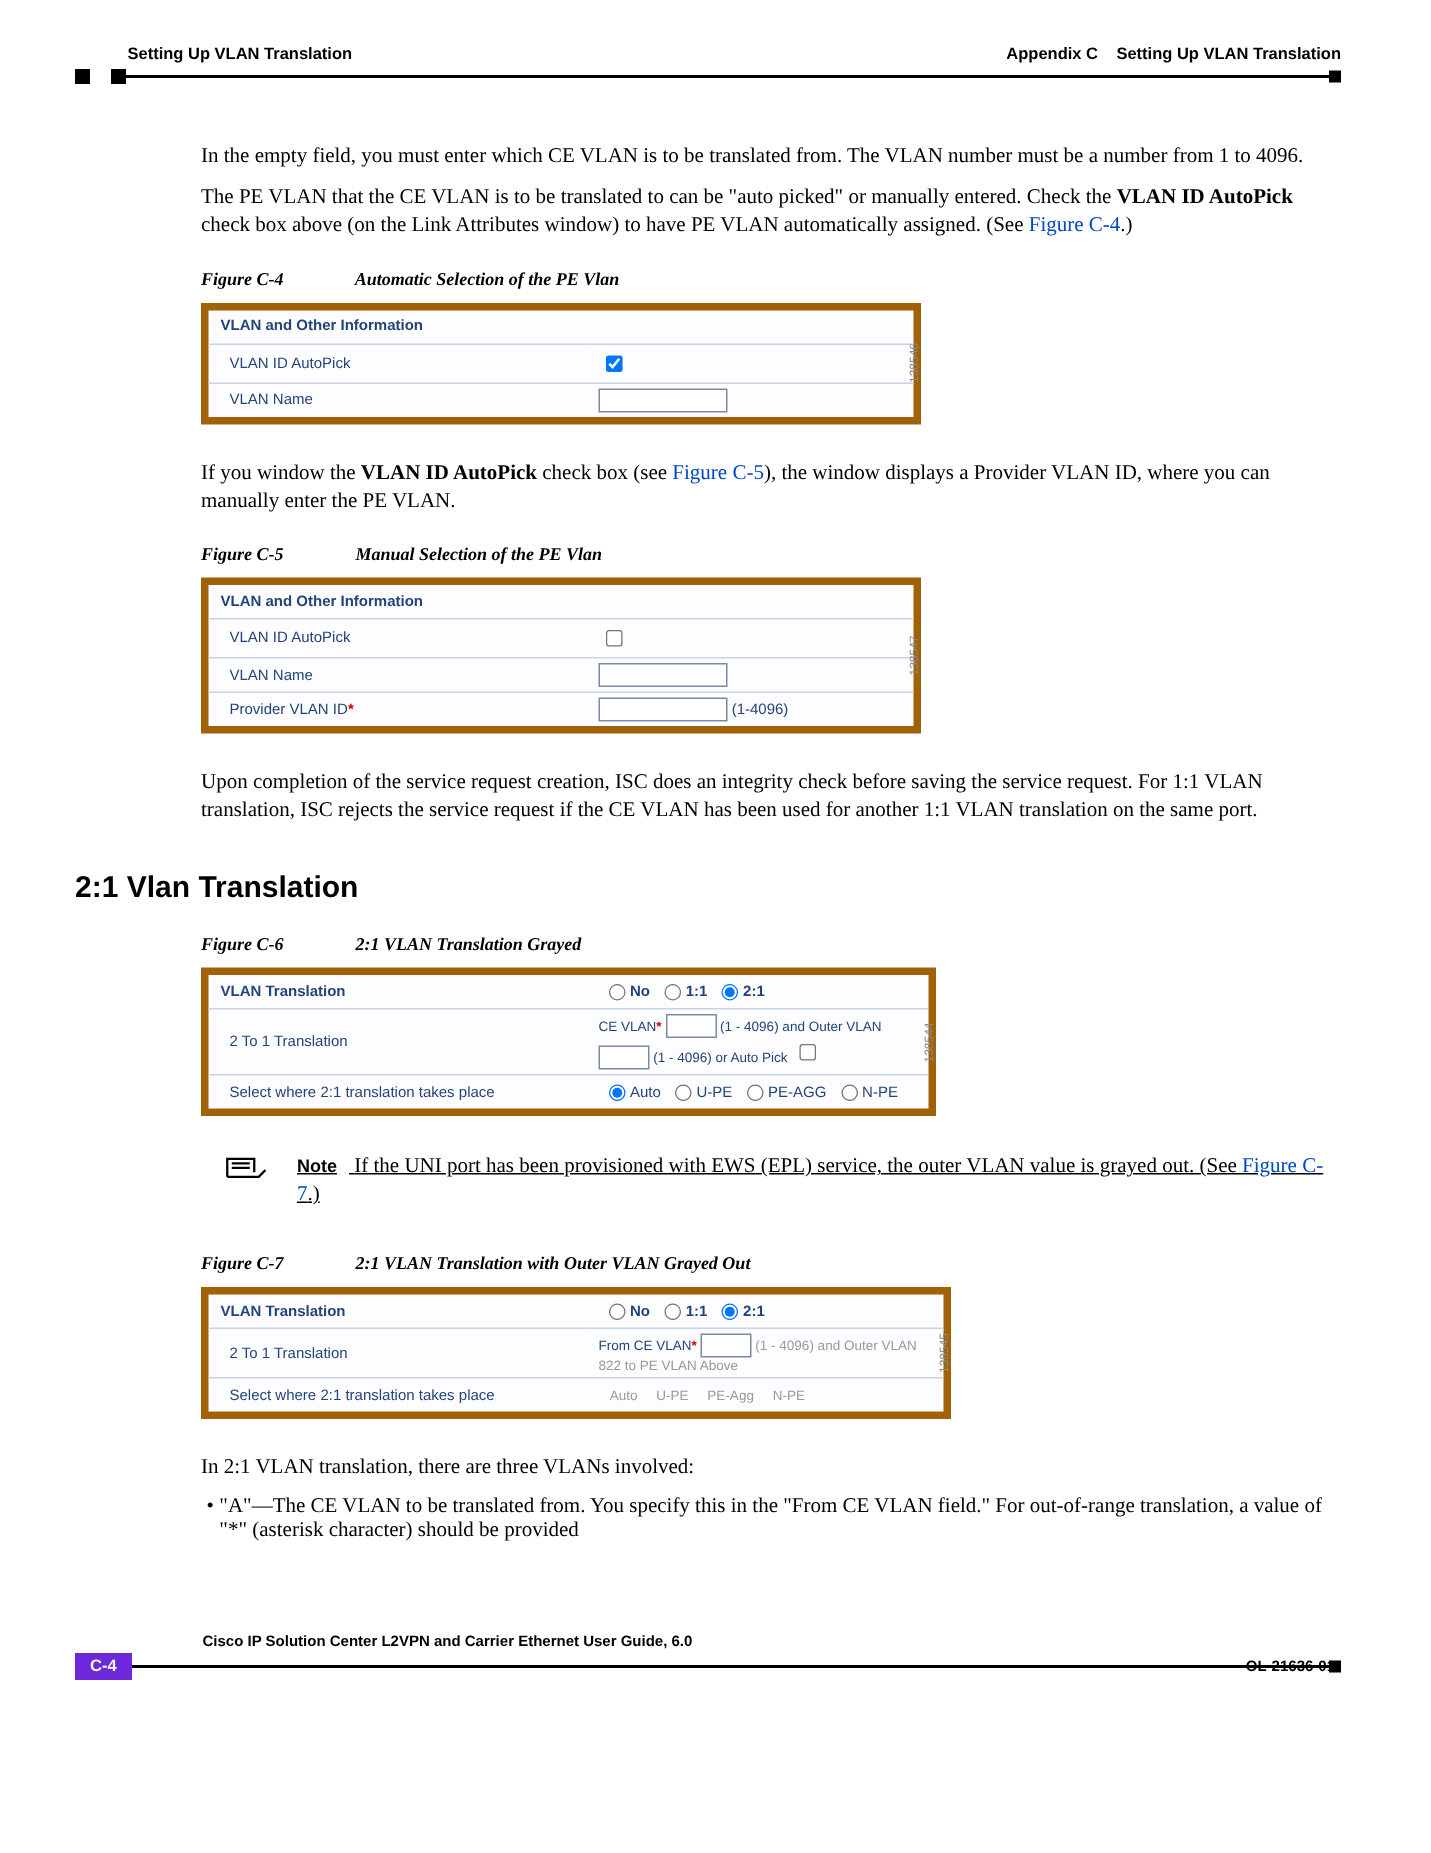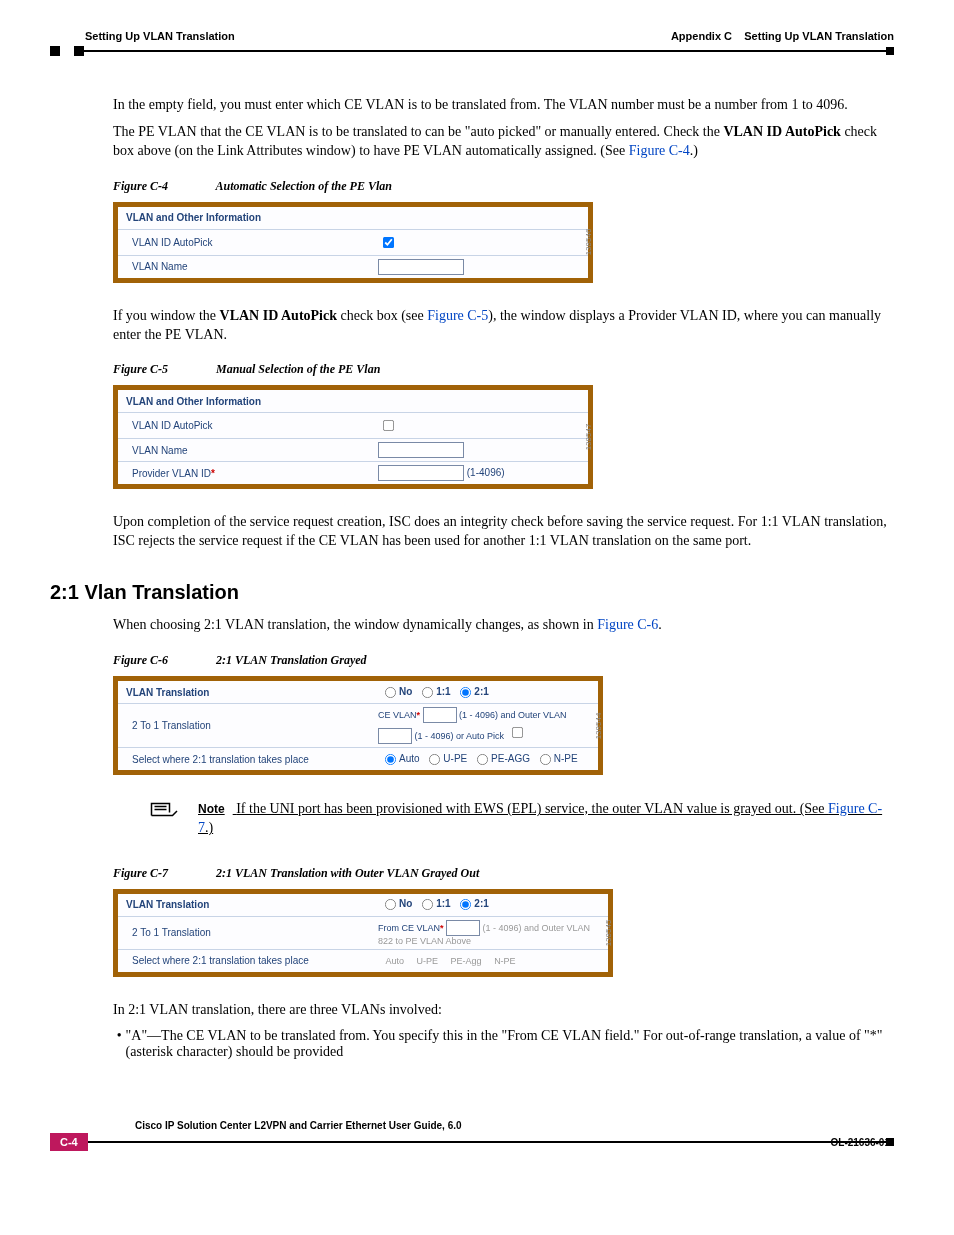--- a/index.html
+++ b/index.html
@@ -22,21 +22,21 @@
   }
   .header-left { padding-left: 35px; }
   .header-right { text-align: center; }
   .header-bar {
     display: flex;
     align-items: center;
     margin-bottom: 40px;
   }
   .header-bar .line { flex: 1; height: 2px; background: #000; }
   .header-bar .sq { width: 10px; height: 10px; background: #000; }
-  .content { margin-left: 63px; }
+  .content { margin-left: 84px; }
   p { margin: 8px 0; line-height: 1.35; }
   .bold { font-weight: bold; }
   .link { color: #0045c4; }
   .fig-caption {
     font-family: Liberation Serif, serif;
     font-size: 12px;
     font-style: italic;
     font-weight: bold;
     margin: 18px 0 8px 0;
   }
@@ -93,21 +93,21 @@
   .bullet { display:flex; margin: 6px 0 6px 0;}
   .bullet .dot { width: 16px; text-align:center; }
   .footer {
     margin-top: 60px;
     font-family: Arial, Helvetica, sans-serif;
     font-size: 10px;
   }
   .footer-title { font-weight: bold; padding-left: 85px; }
   .footer-bar { display:flex; align-items:center; margin-top:2px;}
   .footer-bar .pg {
-    background: #be185d; color: #fff; font-weight: bold;
+    background: #6d28d9; color: #fff; font-weight: bold;
     padding: 3px 10px; font-size: 11px;
   }
   .footer-bar .line { flex:1; height:2px; background:#000; }
   .footer-bar .sq { width:8px; height:8px; background:#000;}
   .footer-right { text-align:right; font-size:10px; font-weight:bold; margin-top:-14px; padding-right:4px;}
   .grayed { color: #999; }
   .range { font-size:10px; color:#23447a; }
 </style>
 </head>
 <body>
@@ -188,23 +188,20 @@
     </tbody>
       </table>
   </div>
 
   <p style="margin-top:24px">Upon completion of the service request creation, ISC does an integrity check before saving the service request. For 1:1 VLAN translation, ISC rejects the service request if the CE VLAN has been used for another 1:1 VLAN translation on the same port.</p>
 </div>
 
 <h2 class="section">2:1 Vlan Translation</h2>
 
 <div class="content">
-  <p>
-    <span>When choosing 2:1 VLAN translation, the window dynamically changes, as shown in </span><span class="link">Figure C-6</span><span>.</span>
-  </p>
 
   <div class="fig-caption">
     <span class="fnum">Figure C-6</span>
     <span>2:1 VLAN Translation Grayed</span>
   </div>
   <div class="fig-box" style="width:480px">
     <span class="side-id">138544</span>
     <table>
       <tbody>
           <tr>

